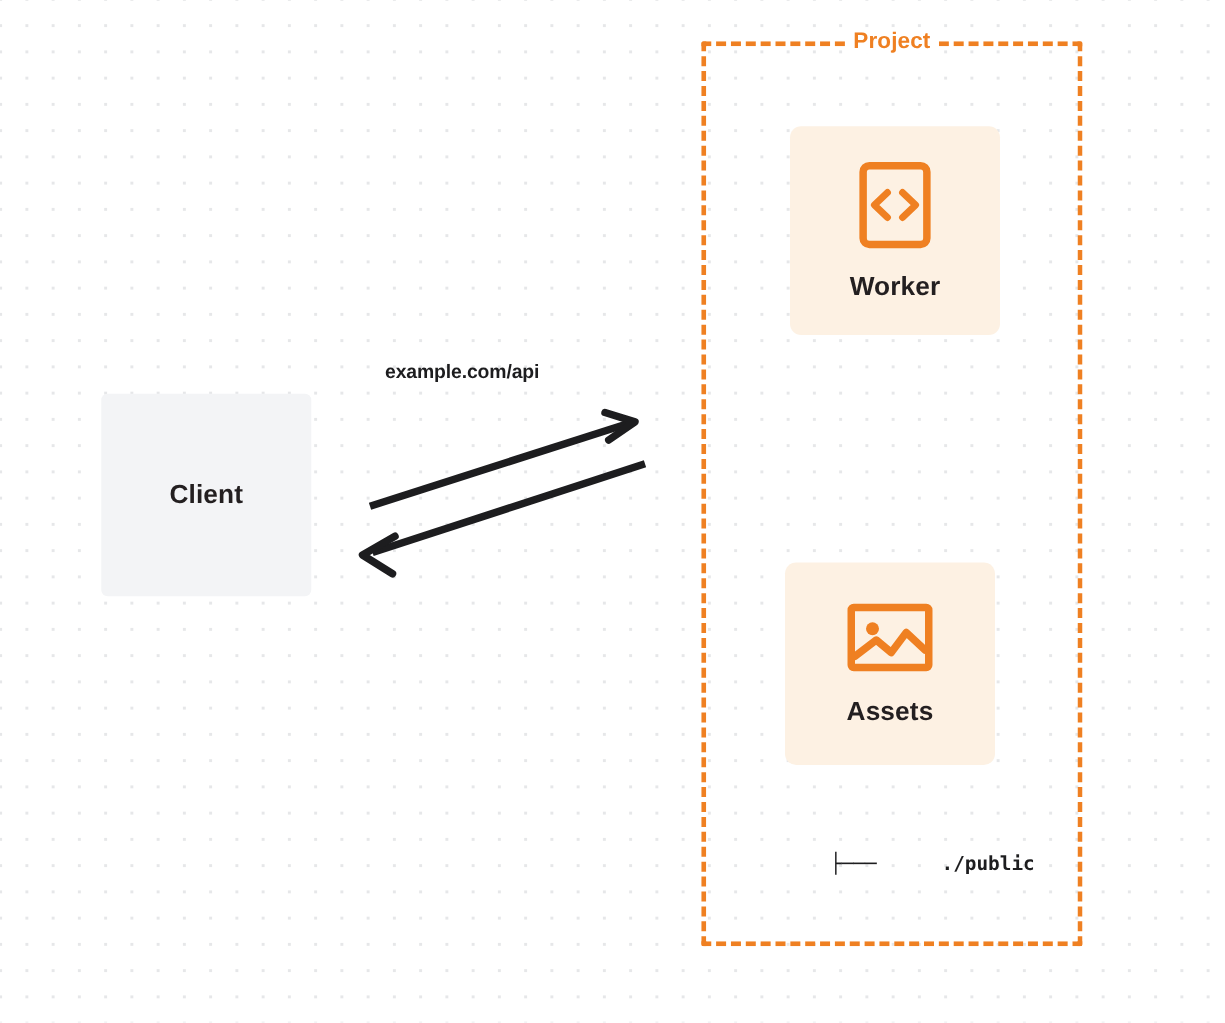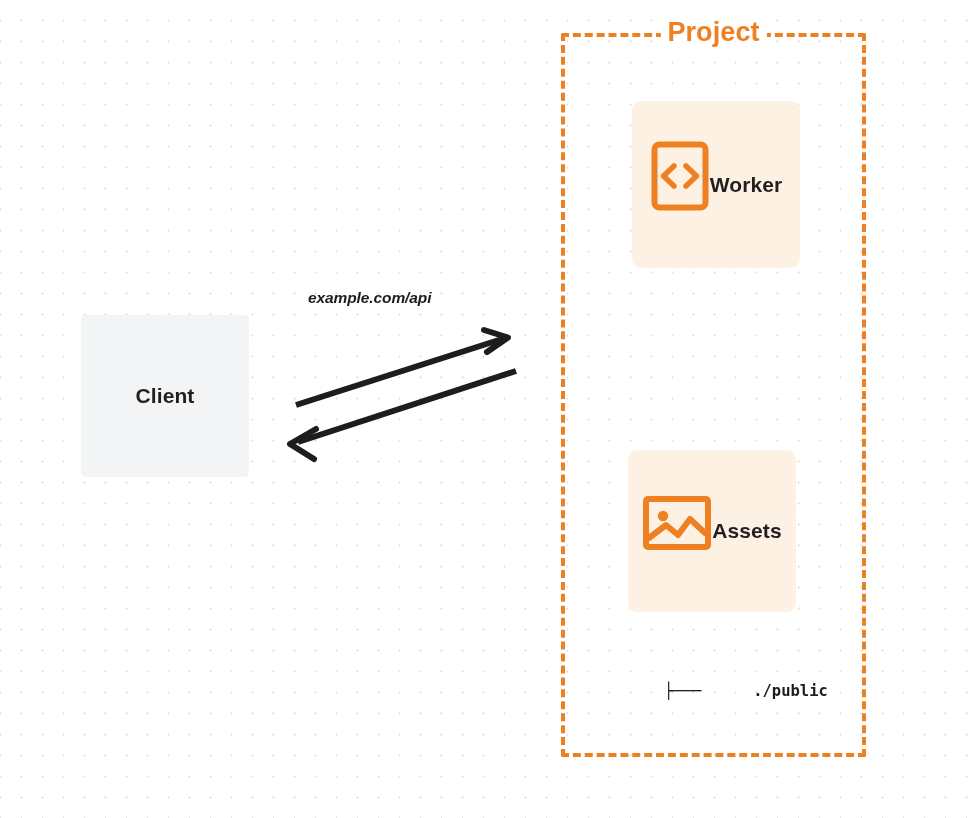--- a/index.html
+++ b/index.html
@@ -56,55 +56,54 @@
 
   #request-label {
     position: absolute;
     left: 308px;
     top: 289px;
     font-size: 15.5px;
     font-weight: bold;
     color: #1d1d1f;
     white-space: nowrap;
     letter-spacing: -0.1px;
-    font-style: italic;
   }
 
   
   #project-container {
     position: absolute;
     left: 561px;
     top: 33px;
     width: 305px;
     height: 724px;
     border: 4px dashed #ef8022;
     box-sizing: border-box;
     border-radius: 2px;
   }
   #project-title {
     position: absolute;
     left: 50%;
     top: -4px;
     transform: translate(-50%, -52%);
     background: #ffffff;
     padding: 0 7px;
-    font-size: 27px;
+    font-size: 18px;
     font-weight: bold;
     color: #ef8022;
     white-space: nowrap;
     letter-spacing: 0.1px;
   }
 
   
   .service-card {
     position: absolute;
     background: #fdf1e3;
     border-radius: 9px;
     display: flex;
-    flex-direction: row;
+    flex-direction: column;
     align-items: center;
     justify-content: center;
   }
   #worker-card {
     left: 632px;
     top: 101px;
     width: 168px;
     height: 167px;
   }
   #assets-card {

